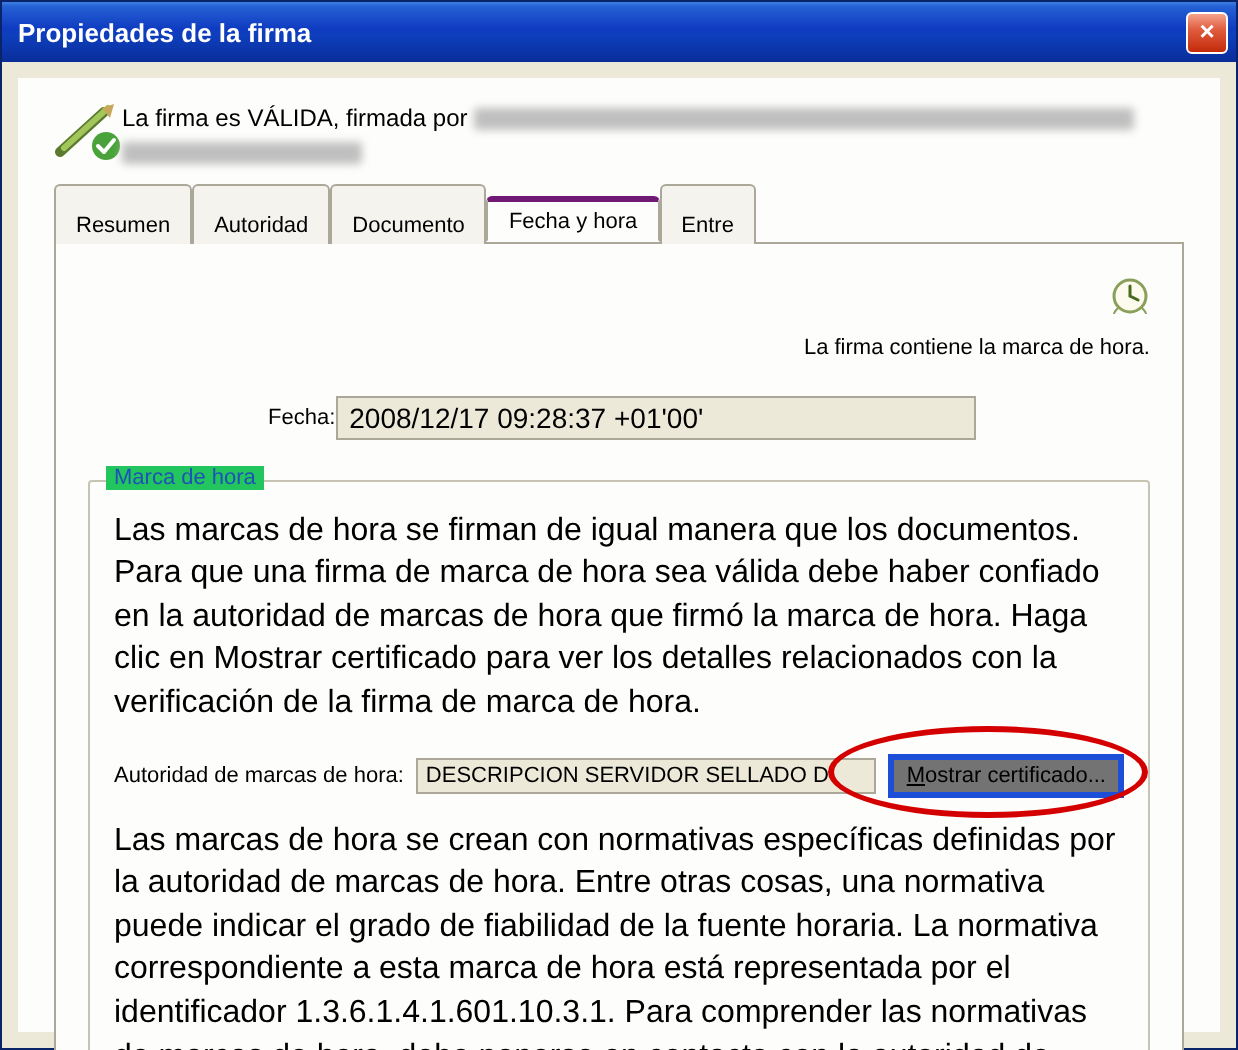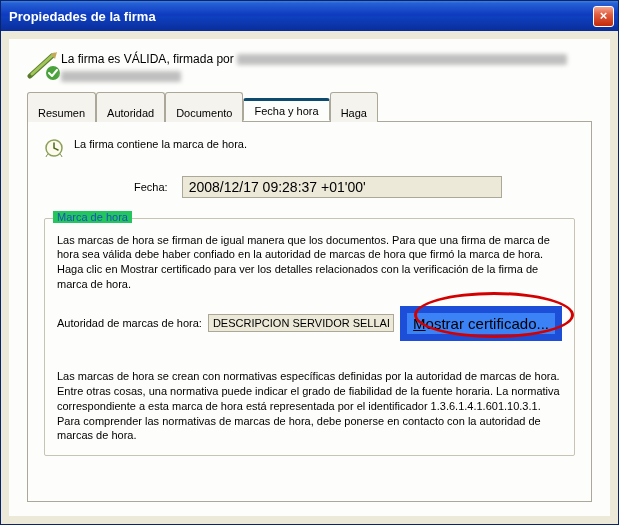--- a/index.html
+++ b/index.html
@@ -91,42 +91,42 @@
     position: relative;
     top: 1px;
     border-radius: 3px 3px 0 0;
   }
   .tab.active {
     background: #fdfdfb;
     border-bottom: 1px solid #fdfdfb;
     z-index: 2;
     padding-top: 4px;
     top: 0;
-    border-top: 3px solid #0c4a6e;
+    border-top: 3px solid #701a75;
   }
   .tabpanel {
     border: 1px solid #aca899;
     border-top: none;
     padding: 16px 16px 16px 16px;
     background: #fdfdfb;
     min-height: 380px;
   }
   .panel-top {
     display: flex;
-    align-items: flex-start;
+    align-items: flex-end;
     gap: 10px;
     margin-bottom: 18px;
+    flex-direction: column;
   }
   .clock-icon {
     width: 20px; height: 20px;
   }
   .date-row {
     display: flex;
     align-items: center;
-    gap: 14px;
     margin-left: 90px;
     margin-bottom: 20px;
   }
   .date-label { font-size: 11px; }
   .date-field {
     background: #ece9d8;
     border: 1px solid #aca899;
     padding: 2px 6px;
     width: 320px;
     font-size: 14px;
@@ -142,49 +142,49 @@
   .groupbox-title {
     position: absolute;
     top: -8px;
     left: 8px;
     background: #22c55e;
     padding: 0 4px;
     color: #1e52b7;
     font-size: 11px;
   }
   .para {
-    font-size: 11px;
+    font-size: 16px;
     line-height: 1.35;
     margin: 0 0 14px 0;
   }
   .auth-row {
     display: flex;
     align-items: center;
     gap: 6px;
-    margin-bottom: 28px;
+    margin-bottom: 11px;
     position: relative;
   }
   .auth-label { flex: 0 0 auto; white-space: nowrap; }
   .auth-field {
     flex: 1 1 auto;
     background: #ece9d8;
     border: 1px solid #aca899;
     padding: 2px 4px;
     font-size: 11px;
     font-family: Tahoma, Arial, sans-serif;
     min-width: 0;
     overflow: hidden;
     white-space: nowrap;
   }
   .show-cert-btn {
-    font-size: 15px;
+    font-size: 11px;
     font-family: Tahoma, Arial, sans-serif;
     padding: 2px 6px;
-    background: #3b82f6;
-    border: 7px solid #1d4ed8;
+    background: #737373;
+    border: 3px solid #1d4ed8;
     cursor: pointer;
     white-space: nowrap;
   }
   .show-cert-btn .ul { text-decoration: underline; }
   .red-ring {
     position: absolute;
     border: 3px solid #d40000;
     border-radius: 50%;
     width: 160px;
     height: 46px;
@@ -221,21 +221,21 @@
         <span class="blurred line1">xxxxxxxxxxxxxxxxxxxxxxxxxxxxxxxxxxxxxxxxxxxx</span><br>
         <span class="blurred line2">xxxxxxxxxxxxxx</span>
       </div>
     </div>
 
     <div class="tabs">
       <div class="tab">Resumen</div>
       <div class="tab">Autoridad</div>
       <div class="tab">Documento</div>
       <div class="tab active">Fecha y hora</div>
-      <div class="tab">Haga</div>
+      <div class="tab">Entre</div>
     </div>
 
     <div class="tabpanel">
 
       <div class="panel-top">
         <div class="clock-icon">
           <svg viewBox="0 0 20 20">
             <circle cx="10" cy="10" r="8" fill="#fdfbed" stroke="#8aa05a" stroke-width="1.5"></circle>
             <path d="M10 5 L10 10 L14 12" stroke="#4a6a1e" stroke-width="1.5" fill="none" stroke-linecap="round"></path>
             <path d="M4 16 Q2 18 2 19 M16 16 Q18 18 18 19" stroke="#8aa05a" stroke-width="1"></path>

